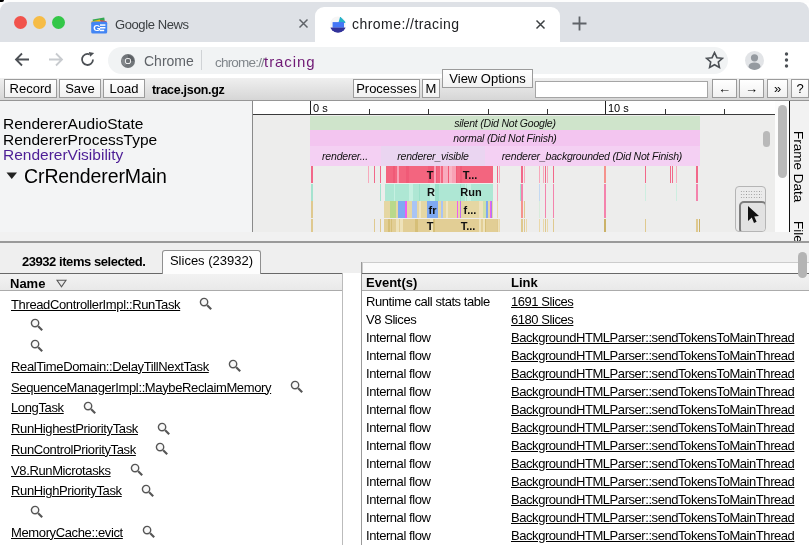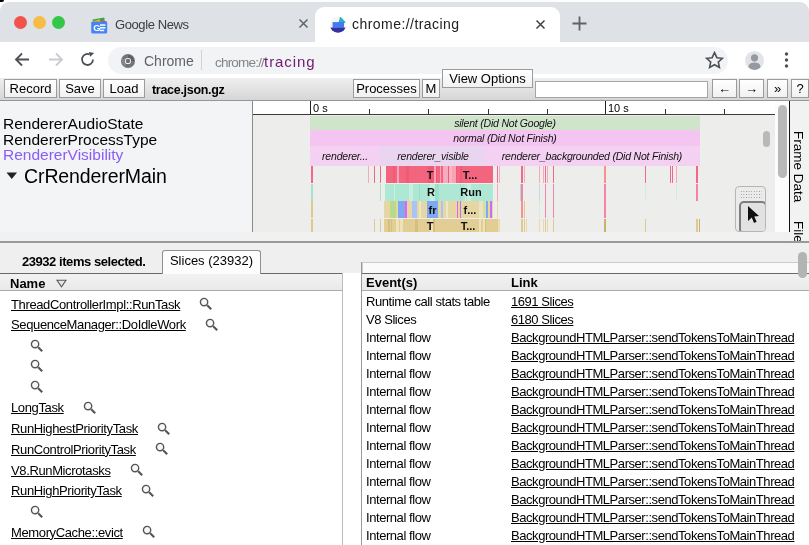--- a/index.html
+++ b/index.html
@@ -103,21 +103,21 @@
 <div class="btn" style="left:442px;top:69px;width:89px">View Options</div>
 <div class="abs" style="left:535px;top:80.5px;width:171px;height:15px;background:#fff;border:1px solid #a5a5a5"></div>
 <div class="btn" style="left:712px;top:79px;width:23px">←</div>
 <div class="btn" style="left:739px;top:79px;width:23px">→</div>
 <div class="btn" style="left:767px;top:79px;width:19px">»</div>
 <div class="btn" style="left:791px;top:79px;width:16px">?</div>
 <div class="abs" style="left:0;top:101px;width:809px;height:131px;background:#ededec"></div>
 <div class="abs" style="left:0;top:101px;width:252px;height:131px;background:#f3f4f5;border-right:1px solid #8a8a8a;box-sizing:content-box"></div>
 <div class="abs" style="left:3px;top:115px;font-size:15.5px;color:#000">RendererAudioState</div>
 <div class="abs" style="left:3px;top:130.5px;font-size:15.5px;color:#000">RendererProcessType</div>
-<div class="abs" style="left:3px;top:146px;font-size:15.5px;color:#8b5cf6">RendererVisibility</div>
+<div class="abs" style="left:3px;top:146px;font-size:15.5px;color:#4c1d95">RendererVisibility</div>
 <svg class="abs" style="left:6px;top:172px" width="11.5" height="7.5" viewBox="0 0 11.5 7.5">
 <polygon points="0.5,0.5 11,0.5 5.75,7" fill="#222"></polygon>
   </svg>
 <div class="abs" style="left:24px;top:164.5px;font-size:19.5px;letter-spacing:-0.1px;color:#000">CrRendererMain</div>
 <div class="abs" style="left:253px;top:101px;width:524px;height:13px;background:#fff;border-bottom:1px solid #3a3a3a;box-sizing:content-box"></div>
 <div class="abs" style="left:310px;top:101px;width:1px;height:13px;background:#222"></div>
 <div class="abs" style="left:605px;top:101px;width:1px;height:13px;background:#222"></div>
 <div class="abs" style="left:369px;top:109px;width:1px;height:5px;background:#333"></div>
 <div class="abs" style="left:428px;top:109px;width:1px;height:5px;background:#333"></div>
 <div class="abs" style="left:487.5px;top:109px;width:1px;height:5px;background:#333"></div>
@@ -296,39 +296,40 @@
 <div class="abs" style="left:343px;top:272.5px;width:18px;height:272.5px;background:#fff"></div>
 <div class="abs" style="left:361px;top:262px;width:1px;height:283px;background:#9a9a9a"></div>
 <div class="row-l" style="top:295.5px;height:17px">
     <u>ThreadControllerImpl::RunTask</u>
     <svg class="mag" width="14" height="14" viewBox="0 0 13 13">
       <circle cx="4.7" cy="4.7" r="3.4" fill="#f8f8f8" stroke="#555" stroke-width="1.3"></circle>
       <line x1="7.6" y1="7.6" x2="11.3" y2="11.3" stroke="#555" stroke-width="2"></line>
     </svg>
   </div>
 <div class="row-l" style="top:316.2px;height:17px">
-    <u>SequenceManager::DoIdleWork</u>
     <svg class="mag" width="14" height="14" viewBox="0 0 13 13">
       <circle cx="4.7" cy="4.7" r="3.4" fill="#f8f8f8" stroke="#555" stroke-width="1.3"></circle>
       <line x1="7.6" y1="7.6" x2="11.3" y2="11.3" stroke="#555" stroke-width="2"></line>
     </svg>
   </div>
 <div class="row-l" style="top:337.0px;height:17px">
     <svg class="mag" width="14" height="14" viewBox="0 0 13 13">
       <circle cx="4.7" cy="4.7" r="3.4" fill="#f8f8f8" stroke="#555" stroke-width="1.3"></circle>
       <line x1="7.6" y1="7.6" x2="11.3" y2="11.3" stroke="#555" stroke-width="2"></line>
     </svg>
   </div>
 <div class="row-l" style="top:357.8px;height:17px">
+    <u>RealTimeDomain::DelayTillNextTask</u>
     <svg class="mag" width="14" height="14" viewBox="0 0 13 13">
       <circle cx="4.7" cy="4.7" r="3.4" fill="#f8f8f8" stroke="#555" stroke-width="1.3"></circle>
       <line x1="7.6" y1="7.6" x2="11.3" y2="11.3" stroke="#555" stroke-width="2"></line>
     </svg>
   </div>
 <div class="row-l" style="top:378.5px;height:17px">
+    <u>SequenceManagerImpl::MaybeReclaimMemory</u>
     <svg class="mag" width="14" height="14" viewBox="0 0 13 13">
       <circle cx="4.7" cy="4.7" r="3.4" fill="#f8f8f8" stroke="#555" stroke-width="1.3"></circle>
       <line x1="7.6" y1="7.6" x2="11.3" y2="11.3" stroke="#555" stroke-width="2"></line>
     </svg>
   </div>
 <div class="row-l" style="top:399.2px;height:17px">
     <u>LongTask</u>
     <svg class="mag" width="14" height="14" viewBox="0 0 13 13">
       <circle cx="4.7" cy="4.7" r="3.4" fill="#f8f8f8" stroke="#555" stroke-width="1.3"></circle>
       <line x1="7.6" y1="7.6" x2="11.3" y2="11.3" stroke="#555" stroke-width="2"></line>

